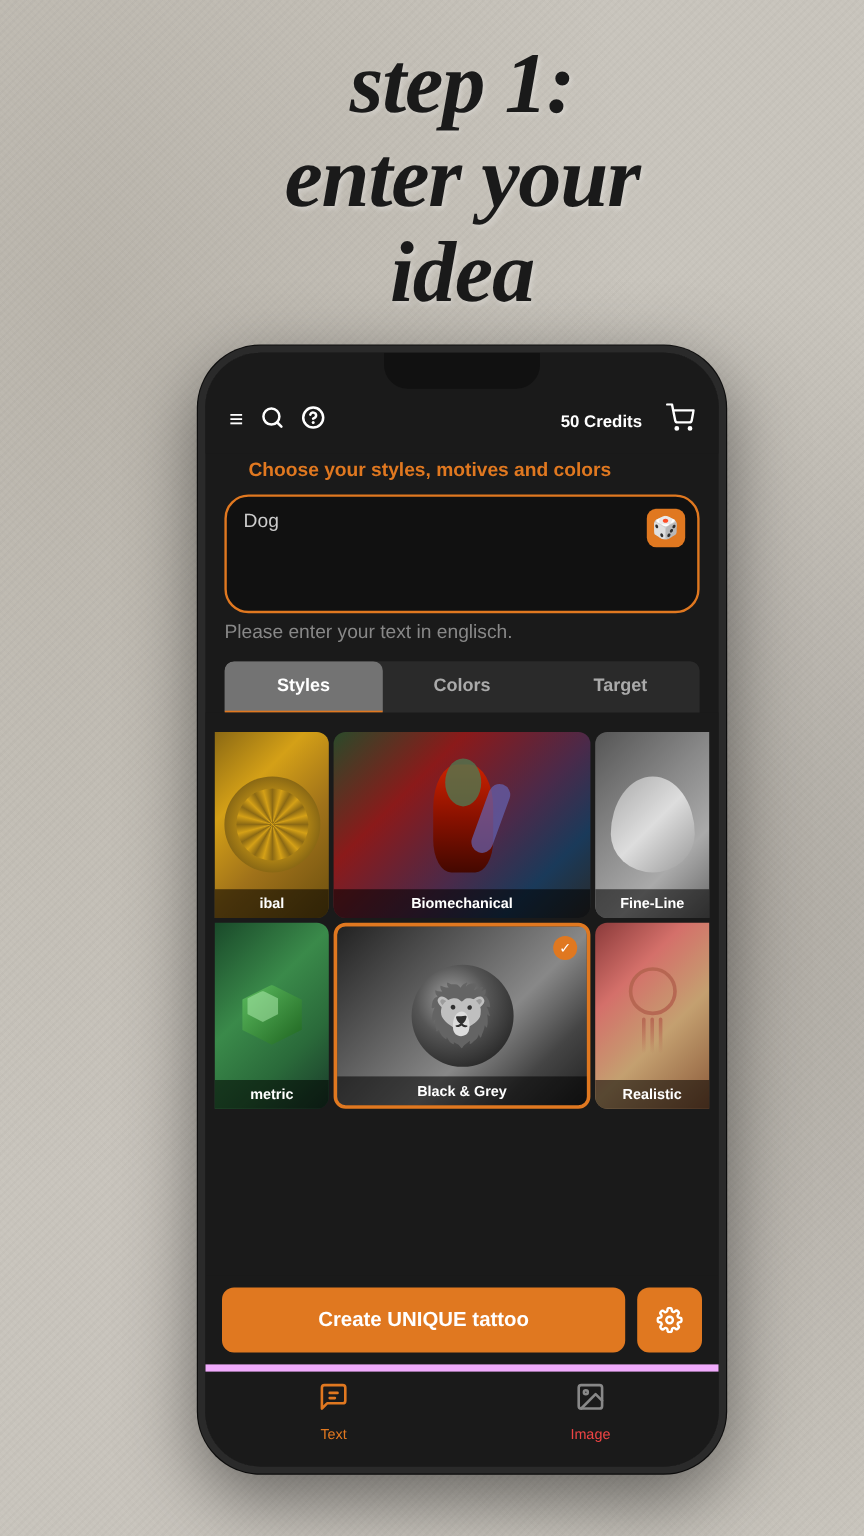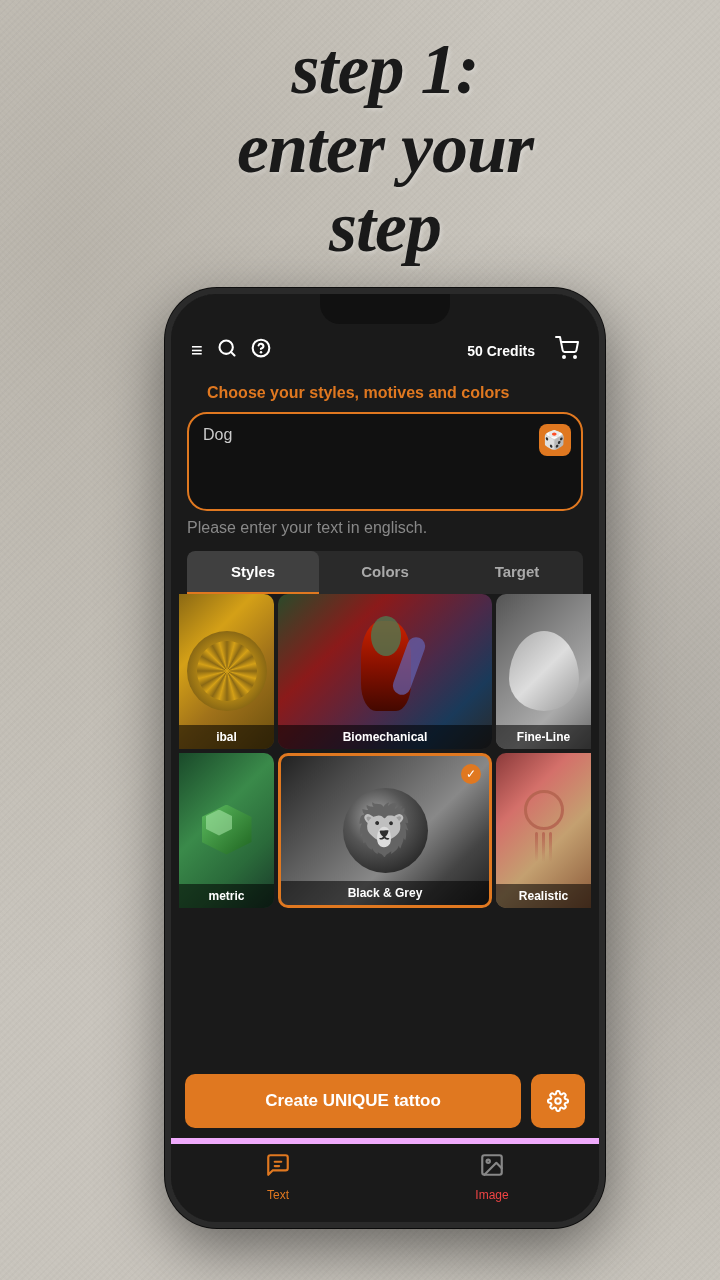--- a/index.html
+++ b/index.html
@@ -194,31 +194,31 @@
       font-size: 15px;
       font-weight: 600;
       color: #aaa;
       cursor: pointer;
       background: transparent;
       border: none;
       border-bottom: 2px solid transparent;
     }
 
     .tab.active {
-      background: #404040;
+      background: #737373;
       color: #fff;
       border-radius: 8px 8px 0 0;
       border-bottom-color: #e07820;
     }
 
     
     .styles-grid {
       flex: 1;
       overflow: hidden;
-      padding: 0 8px;
+      padding: 16px 8px;
       background: #1a1a1a;
     }
 
     .grid-row {
       display: flex;
       gap: 4px;
       margin-bottom: 4px;
     }
 
     .style-card {
@@ -442,21 +442,21 @@
     }
   </style>
 </head>
 <body>
 
 <div class="page-wrapper">
 
   <div class="step-heading">
     <span>step 1:</span><br>
     <span>enter your</span><br>
-    <span>step</span>
+    <span>idea</span>
   </div>
 
   <div class="phone-frame">
     <div class="phone-notch"></div>
     <div class="app-screen">
 
       <div class="top-bar">
         <div class="top-bar-icons">
           <span class="top-bar-icon">≡</span>
           <span class="top-bar-icon">

